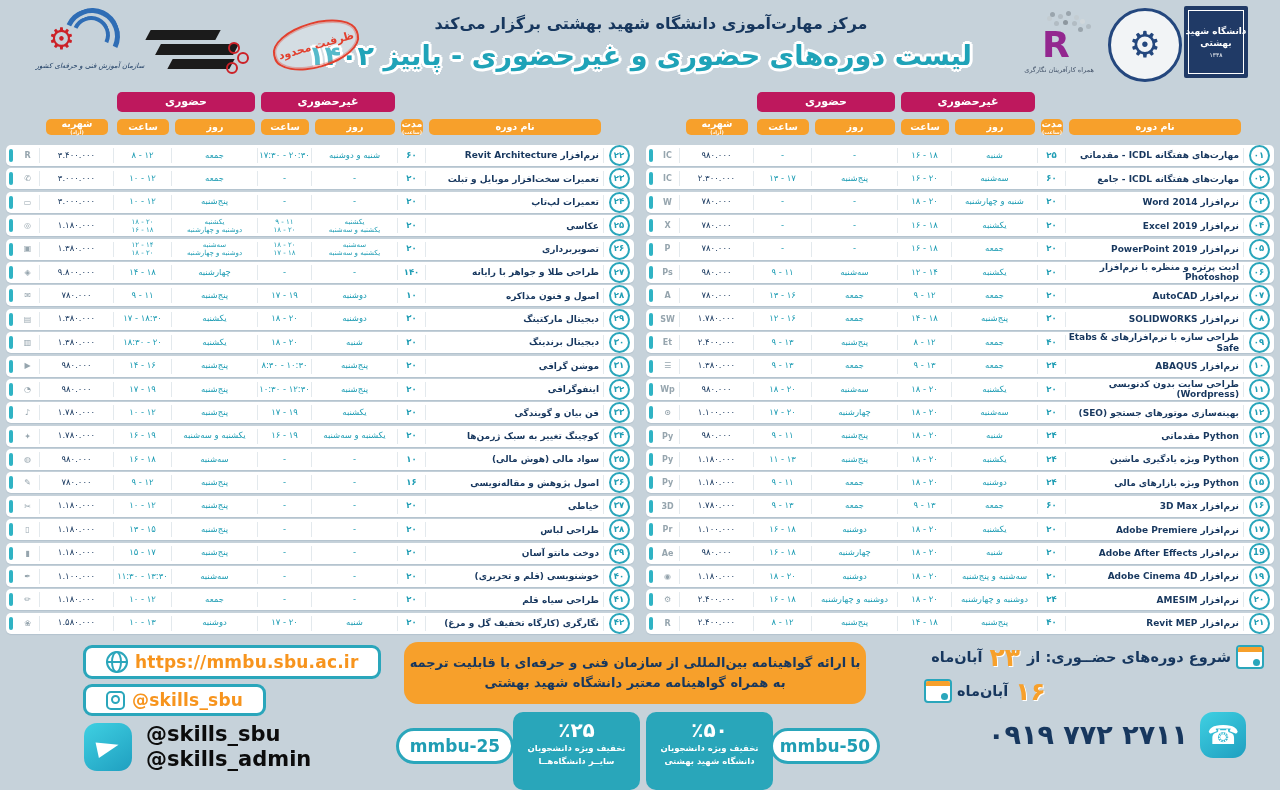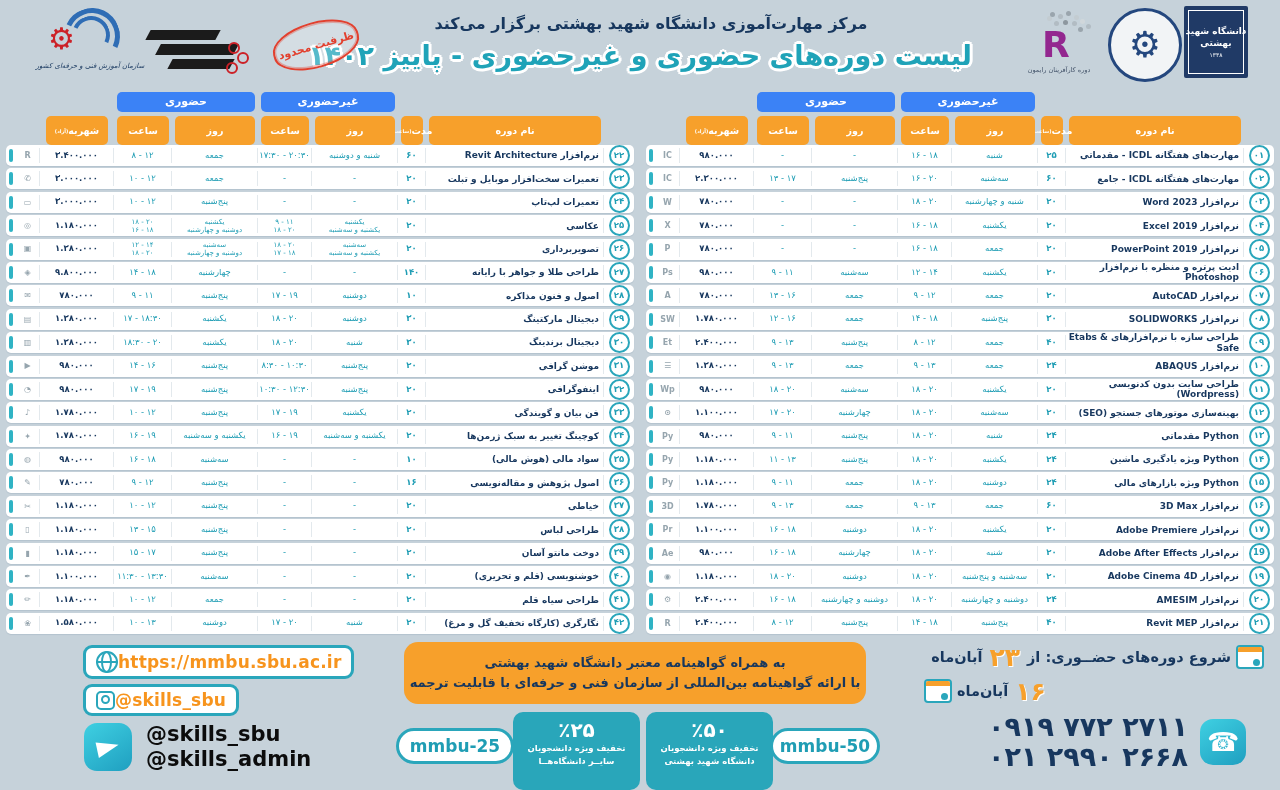--- a/index.html
+++ b/index.html
@@ -45,45 +45,45 @@
   .logo-callig .s1{left:8px;top:6px;width:70px;height:10px;}
   .logo-callig .s2{left:18px;top:20px;width:78px;height:11px;}
   .logo-callig .s3{left:30px;top:35px;width:62px;height:10px;}
   .logo-callig .o{position:absolute;border:2px solid #cc2127;border-radius:50%;width:8px;height:8px;}
   .logo-callig .o1{left:88px;top:18px;} .logo-callig .o2{left:97px;top:28px;} .logo-callig .o3{left:86px;top:38px;}
   
   .ctable{position:absolute;top:92px;width:628px;--cols:30px minmax(0,1fr) 28px 86px 54px 86px 58px 74px 24px 10px;}
   .t-right{left:646px;} .t-left{left:6px;}
   .grow,.hrow,.crow{display:grid;grid-template-columns:var(--cols);direction:rtl;align-items:center;}
   .grow{height:20px;margin-bottom:4px;}
-  .gcell{background:#3b82f6;color:#fff;font-weight:bold;font-size:11px;text-align:center;border-radius:5px;height:20px;line-height:20px;margin:0 3px;}
+  .gcell{background:#be185d;color:#fff;font-weight:bold;font-size:11px;text-align:center;border-radius:5px;height:20px;line-height:20px;margin:0 3px;}
   .g-onl{grid-column:4 / span 2;} .g-prs{grid-column:6 / span 2;}
   .hrow{height:22px;margin-bottom:7px;}
-  .hcell{background:#f7a02b;color:#fff;font-weight:bold;font-size:9.5px;text-align:center;border-radius:5px;height:29px;margin:0 3px;
-    display:flex;flex-direction:row;align-items:center;justify-content:center;line-height:1;}
+  .hcell{background:#f7a02b;color:#fff;font-weight:bold;font-size:9.5px;text-align:center;border-radius:5px;height:16px;margin:0 3px;
+    display:flex;flex-direction:column;align-items:center;justify-content:center;line-height:1;}
   .hcell small{font-size:5px;font-weight:bold;margin-top:1px;}
   .c2{grid-column:2;} .c3{grid-column:3;} .c4{grid-column:4;} .c5{grid-column:5;}
   .c6{grid-column:6;} .c7{grid-column:7;} .c8{grid-column:8;margin:0 6px;}
   .rows{display:flex;flex-direction:column;gap:2.4px;}
   .crow{height:21px;background:#fff;border-radius:5px;box-shadow:0 1px 1px rgba(23,55,94,.10);font-size:8.5px;}
   .cell{display:flex;align-items:center;justify-content:center;height:15px;color:#1f9db4;white-space:pre-line;line-height:1.15;text-align:center;}
   .crow .cell + .cell{border-right:1px solid #e3e9ed;}
   .cell-badge{border-right:none!important;}
   .badge-circle{width:17px;height:17px;border-radius:50%;border:2px solid #2aa6bb;background:#fff;color:#1f9db4;
     font-size:8.5px;font-weight:bold;display:flex;align-items:center;justify-content:center;}
   .cell-name{justify-content:flex-start;color:#17375e;font-weight:bold;font-size:9px;padding-right:4px;text-align:right;}
   .cell-dur{font-weight:bold;}
   .cell-time{direction:ltr;}
-  .cell-fee{color:#17375e;font-weight:bold;direction:ltr;}
+  .cell-fee{color:#17375e;font-weight:normal;direction:ltr;}
   .cell-icon{color:#96a5ae;font-size:8px;font-weight:bold;border-right:1px solid #e3e9ed;}
   .cell-end{border-right:none!important;}
   .endbar{width:4px;height:13px;border-radius:2px;background:#2fb3c4;}
   .twoline{font-size:7px;}
   
-  .pill{position:absolute;background:#fff;border:3px solid #2aa6bb;border-radius:9px;display:flex;align-items:center;padding:0 10px;direction:ltr;}
+  .pill{position:absolute;background:#fff;border:3px solid #2aa6bb;border-radius:9px;display:flex;align-items:center;gap:7px;padding:0 20px;direction:ltr;}
   .pill-url{left:83px;top:645px;height:28px;}
   .pill-insta{left:83px;top:684px;height:26px;}
   .pill .txt{color:#f7941d;font-weight:bold;font-size:17px;letter-spacing:.2px;}
   .globe{width:18px;height:18px;border:2px solid #2aa6bb;border-radius:50%;position:relative;flex:0 0 auto;}
   .globe::before{content:"";position:absolute;left:45%;top:-2px;bottom:-2px;width:7px;border:2px solid #2aa6bb;border-radius:50%;margin-left:-5px;}
   .globe::after{content:"";position:absolute;left:-2px;right:-2px;top:45%;height:0;border-top:2px solid #2aa6bb;}
   .insta-ic{width:15px;height:15px;border:2.5px solid #2aa6bb;border-radius:5px;position:relative;flex:0 0 auto;}
   .insta-ic::after{content:"";position:absolute;left:2.5px;top:2.5px;width:5px;height:5px;border:2.5px solid #2aa6bb;border-radius:50%;}
   .tg-wrap{position:absolute;left:84px;top:722px;display:flex;gap:14px;align-items:center;direction:ltr;}
   .tg-ic{width:48px;height:48px;border-radius:13px;background:linear-gradient(145deg,#3fd0e2,#1f9fc0);position:relative;}
@@ -128,21 +128,21 @@
   <span class="s s1"></span>
     <span class="s s2"></span>
     <span class="s s3"></span>
   <span class="o o1"></span>
     <span class="o o2"></span>
     <span class="o o3"></span>
 </div>
 <div class="logo-rimoon">
   <span class="dots"></span>
   <span class="r">R</span>
-  <div class="cap">دوره کارآفرینان رایمون</div>
+  <div class="cap">همراه کارآفرینان نگارگری</div>
 </div>
 <div class="logo-seal">
   <span class="gear">⚙</span>
 </div>
 <div class="logo-sbu">
   <span class="t">دانشگاه شهید بهشتی</span>
   <span class="y">۱۳۳۸</span>
 </div>
 
 <div class="ctable t-right">
@@ -187,21 +187,21 @@
     <div class="cell cell-time">۱۶ - ۲۰</div>
     <div class="cell">پنج‌شنبه</div>
     <div class="cell cell-time">۱۳ - ۱۷</div>
     <div class="cell cell-fee">۲.۳۰۰.۰۰۰</div>
     <div class="cell cell-icon">IC</div>
     <div class="cell cell-end"><span class="endbar"></span></div>
   </div>
 
   <div class="crow">
     <div class="cell cell-badge"><span class="badge-circle">۰۳</span></div>
-    <div class="cell cell-name">نرم‌افزار Word 2023</div>
+    <div class="cell cell-name">نرم‌افزار Word 2014</div>
     <div class="cell cell-dur">۲۰</div>
     <div class="cell twoline-ok">شنبه و چهارشنبه</div>
     <div class="cell cell-time">۱۸ - ۲۰</div>
     <div class="cell">-</div>
     <div class="cell cell-time">-</div>
     <div class="cell cell-fee">۷۸۰.۰۰۰</div>
     <div class="cell cell-icon">W</div>
     <div class="cell cell-end"><span class="endbar"></span></div>
   </div>
 
@@ -755,22 +755,22 @@
 </div>
 <div class="tg-wrap">
   <span class="tg-ic"></span>
   <div class="tg-handles">
     <div>@skills_sbu</div>
     <div>@skills_admin</div>
   </div>
 </div>
 
 <div class="cert-box">
+  <div>با ارائه گواهینامه بین‌المللی از سازمان فنی و حرفه‌ای با قابلیت ترجمه</div>
   <div>به همراه گواهینامه معتبر دانشگاه شهید بهشتی</div>
-  <div>با ارائه گواهینامه بین‌المللی از سازمان فنی و حرفه‌ای با قابلیت ترجمه</div>
 </div>
 
 <div class="code-pill code-25">mmbu-25</div>
 <div class="dcard dcard-25">
   <div class="pct">٪۲۵</div>
   <div class="l">تخفیف ویژه دانشجویان</div>
   <div class="l">سایــر دانشگاه‌هــا</div>
 </div>
 <div class="dcard dcard-50">
   <div class="pct">٪۵۰</div>
@@ -790,15 +790,14 @@
     <span class="num">۱۶</span>
     <span>آبان‌ماه</span>
     <span class="cal"></span>
   </div>
 </div>
 
 <div class="phones">
   <span class="phone-ic">☎</span>
   <div class="phone-nums">
     <div dir="ltr">۰۹۱۹ ۷۷۲ ۲۷۱۱</div>
-    <div dir="ltr">۰۲۱ ۲۹۹۰ ۲۶۶۸</div>
   </div>
 </div>
 
 </body></html>

